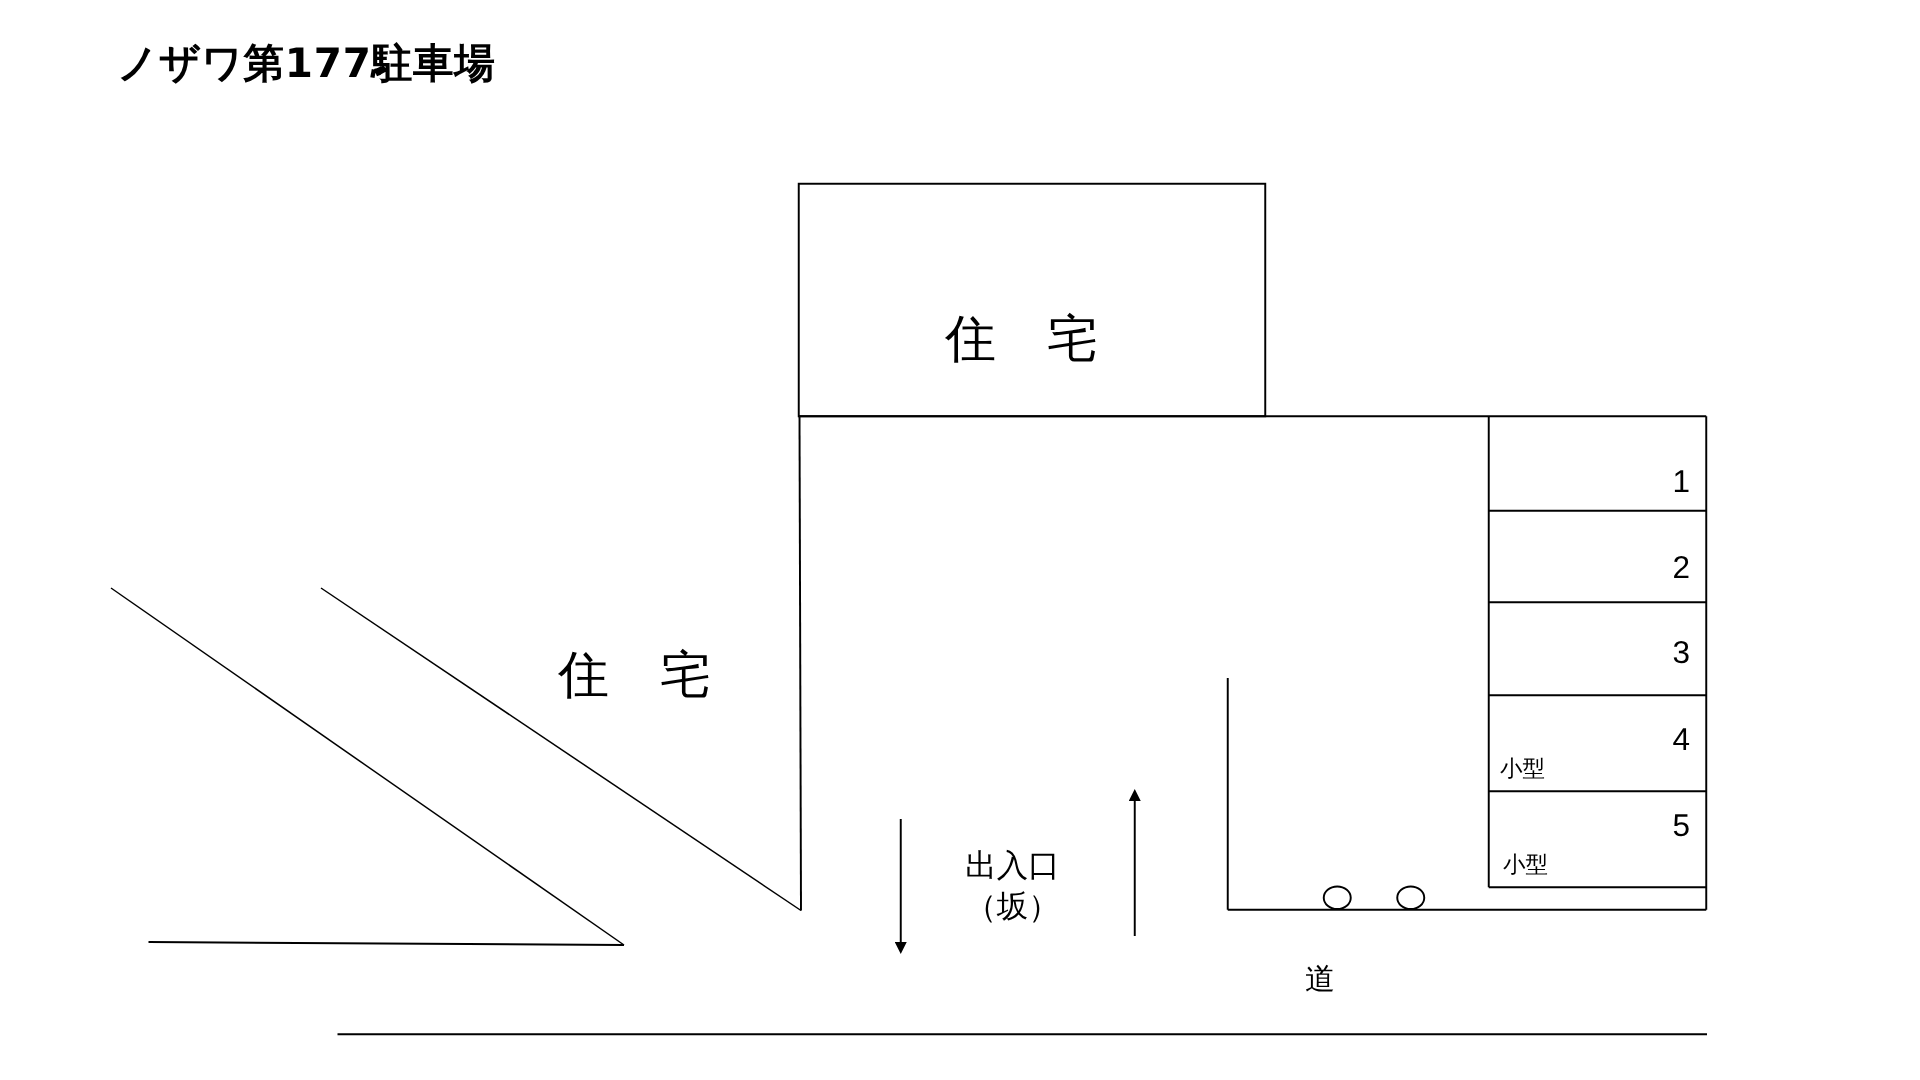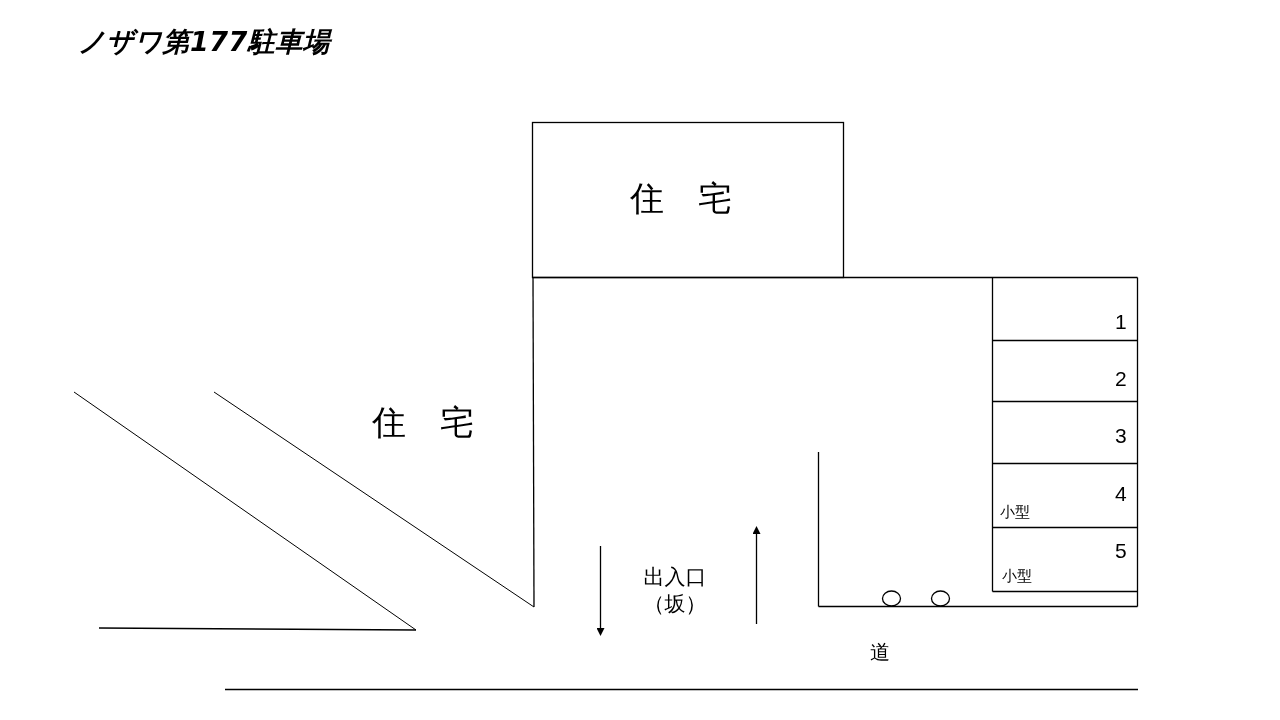--- a/index.html
+++ b/index.html
@@ -1,22 +1,22 @@
 <!DOCTYPE html>
 <html><head>
 <meta charset="utf-8">
 <style>
   html, body { margin: 0; padding: 0; background: #ffffff; }
   body { width: 1280px; height: 720px; position: relative; overflow: hidden;
          font-family: "DejaVu Sans", "Liberation Sans", sans-serif; color: #000; }
   .title { position: absolute; left: 78px; top: 24px; font-size: 27px; font-weight: bold;
-           letter-spacing: 0.5px; white-space: nowrap; font-style: italic; }
+           letter-spacing: 0.5px; white-space: nowrap; }
   svg { position: absolute; left: 0; top: 0; }
   .lbl { position: absolute; white-space: nowrap; line-height: 1; }
-  .house { font-size: 34px; letter-spacing: 0; }
+  .house { font-size: 34px; letter-spacing: 0; margin-top: 28px; }
   .num { font-size: 21px; font-family: "Liberation Sans", sans-serif; }
   .small { font-size: 15px; text-align: right; }
   .entry { font-size: 21px; text-align: center; line-height: 1.3; }
   .road { font-size: 20px; }
 </style>
 </head>
 <body>
 
 <div class="title">ノザワ第177駐車場</div>
 

